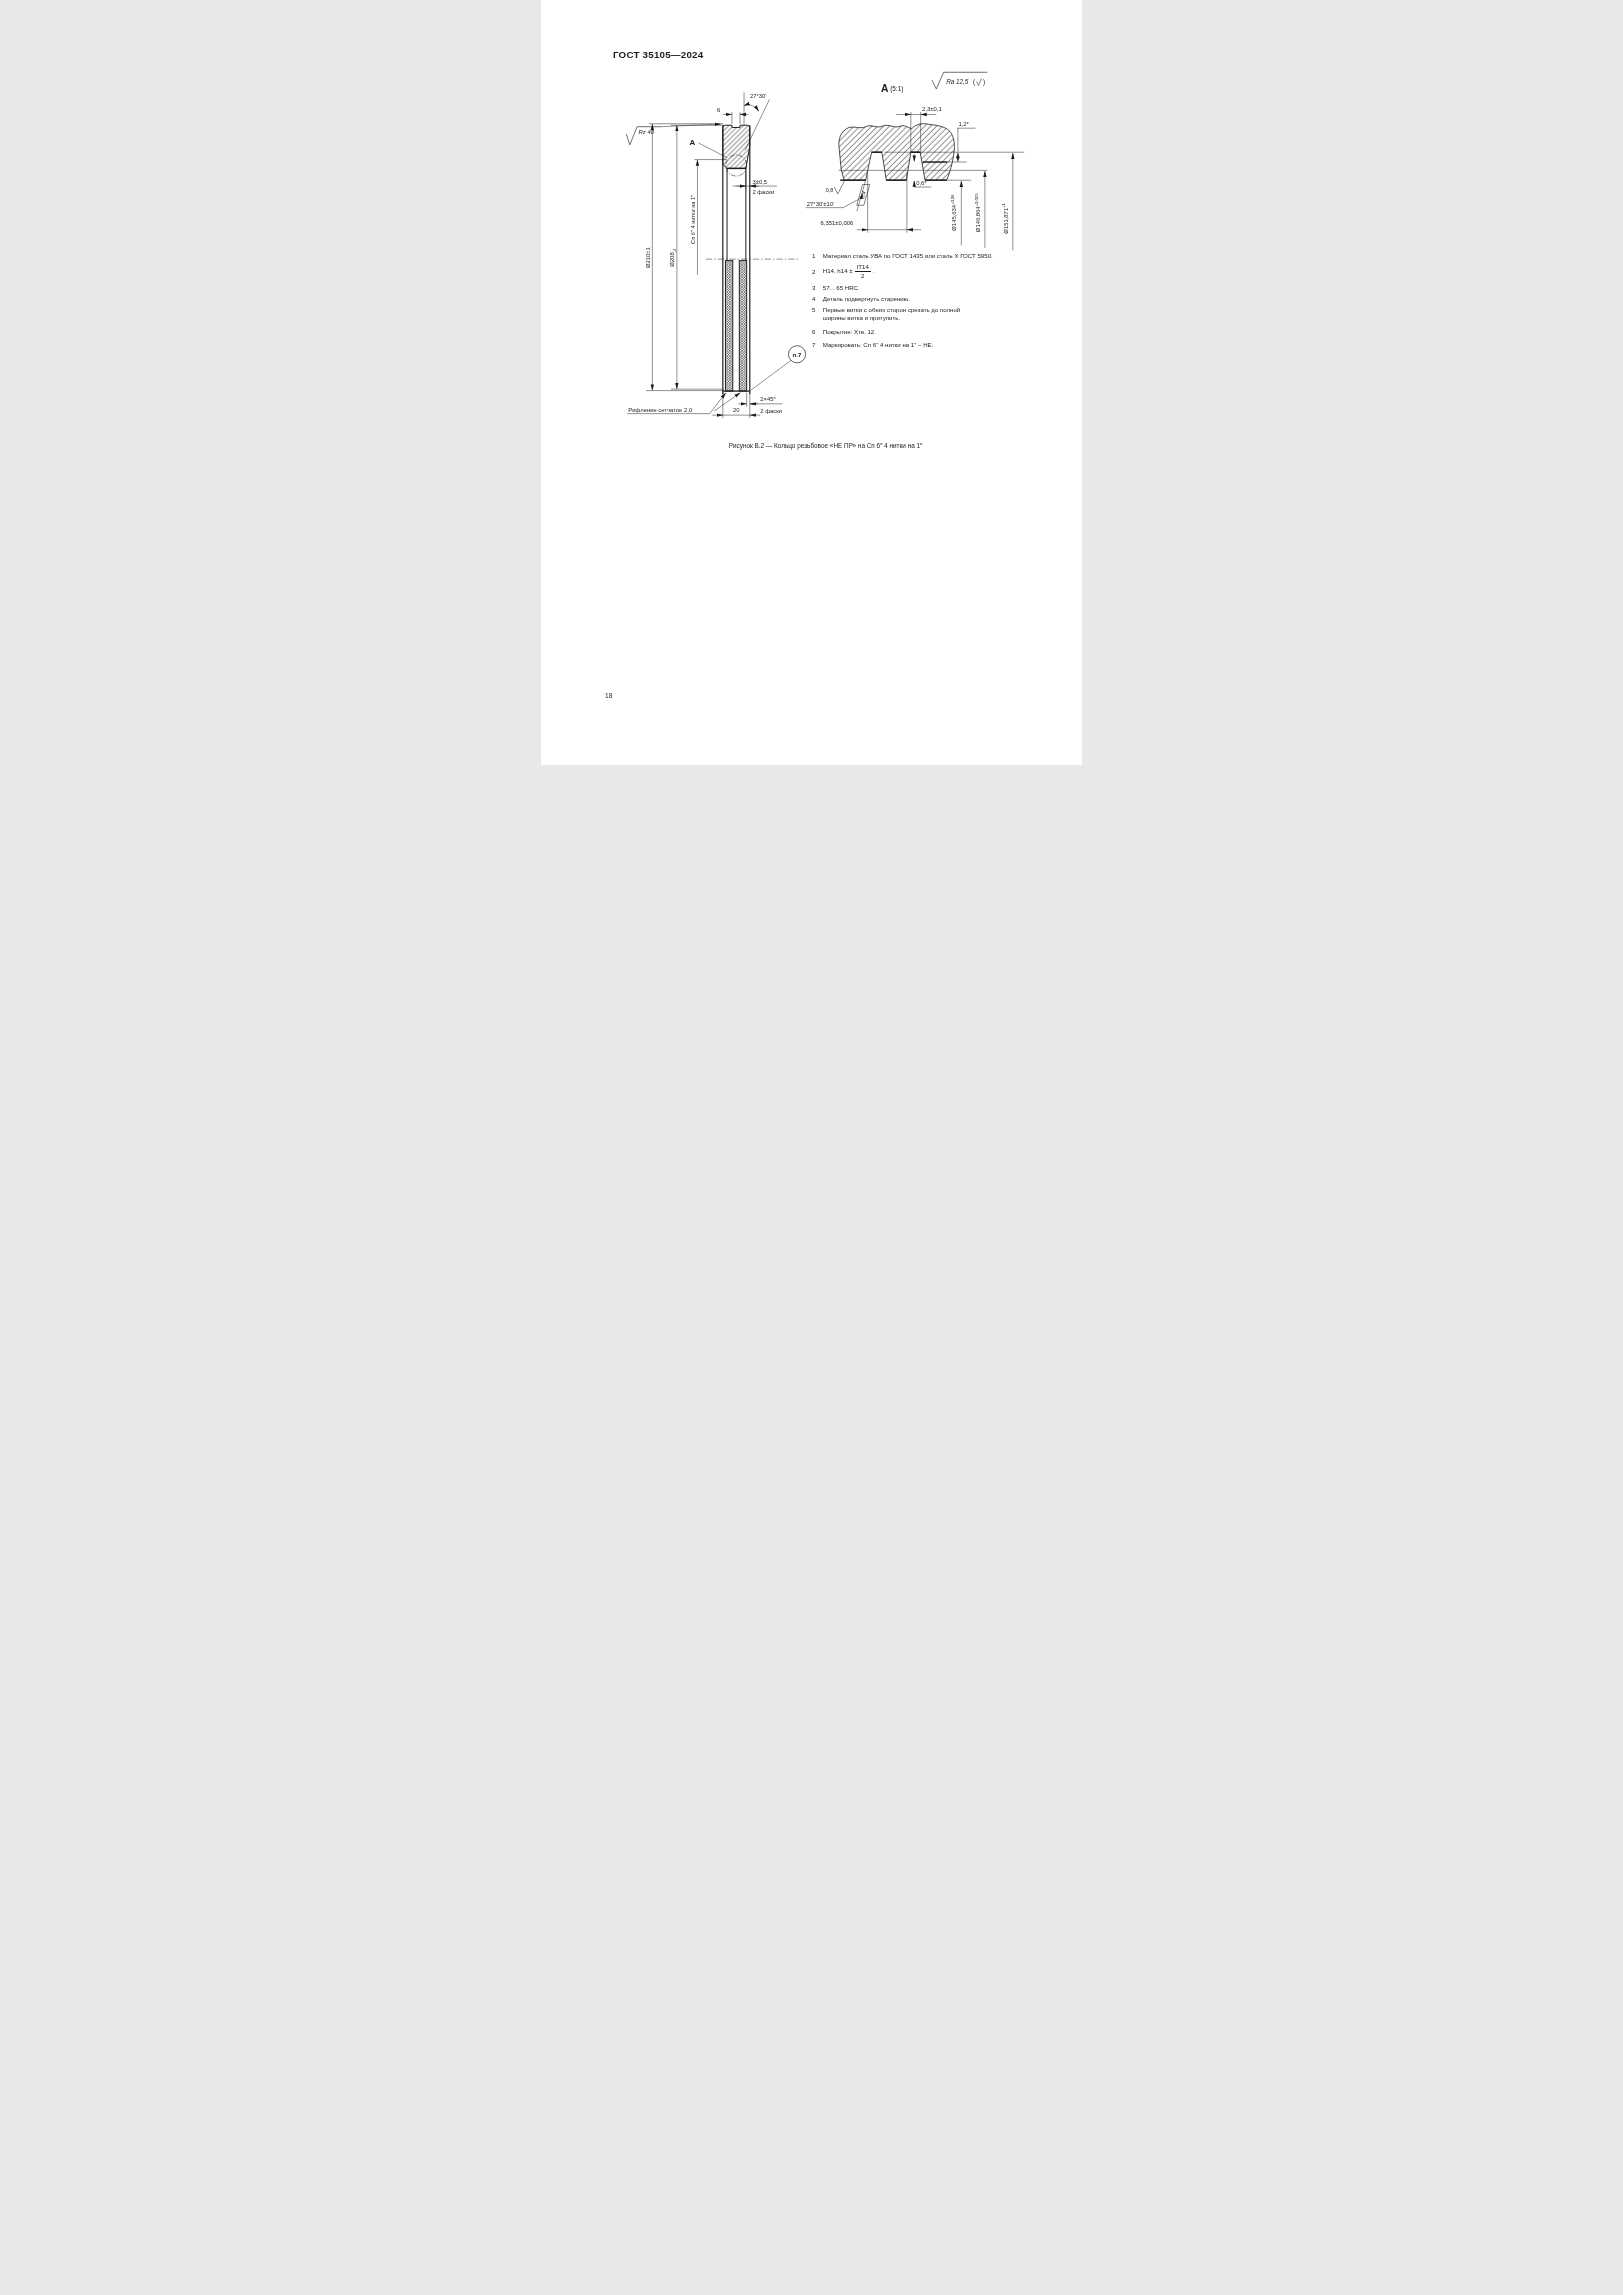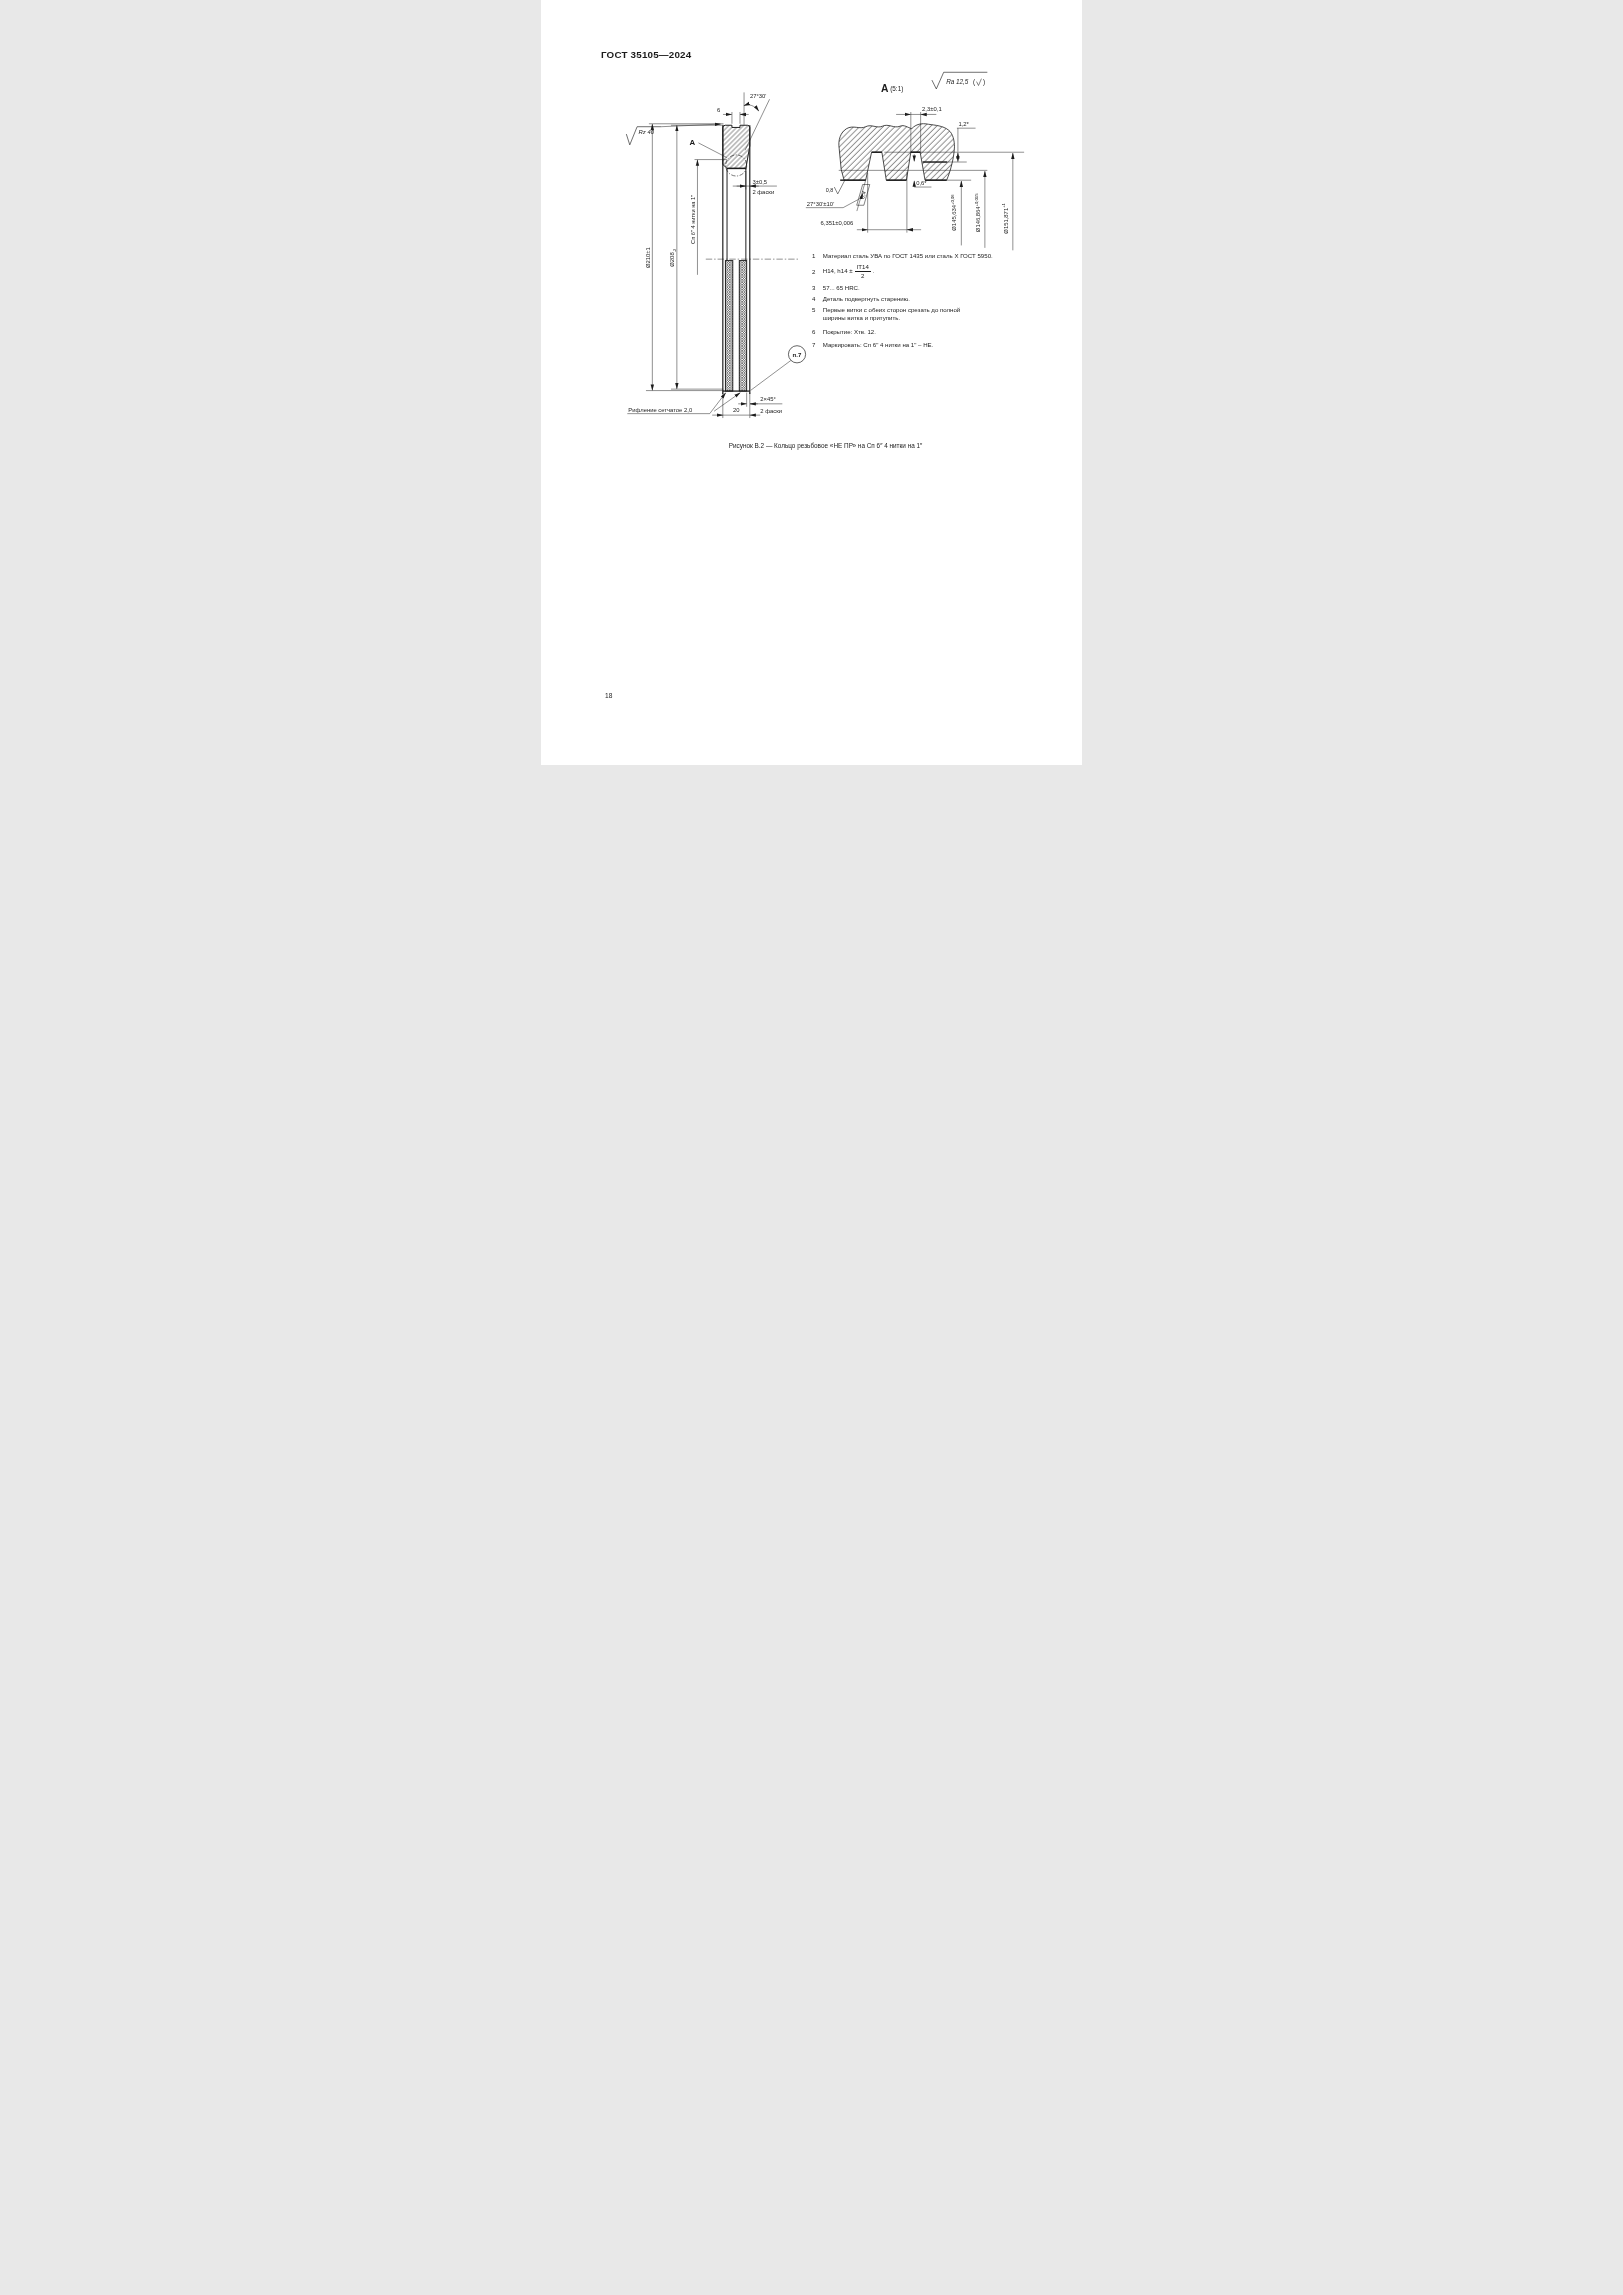--- a/index.html
+++ b/index.html
@@ -1,18 +1,18 @@
 <!DOCTYPE html>
 <html style="font-size:7.9px"><head>
 <meta charset="utf-8">
 <style>
   html,body{margin:0;padding:0;background:#e8e8e8;}
   #page{position:relative;width:541px;height:765px;background:#ffffff;margin:0 auto;
         font-family:"Liberation Sans",sans-serif;color:#1c1c1c;overflow:hidden;}
-  #doc-header{position:absolute;left:60px;top:49px;font-size:9.8px;font-weight:bold;letter-spacing:0.2px;}
+  #doc-header{position:absolute;left:72px;top:49px;font-size:9.8px;font-weight:bold;letter-spacing:0.2px;}
   #drawing-svg{position:absolute;left:0;top:0;}
   #notes{position:absolute;left:271px;top:252px;width:231px;font-size:6.1px;line-height:7.4px;}
   .note{display:flex;margin-top:3.9px;}
   .note:first-child{margin-top:0;}
   .note .n{width:10.8px;flex:0 0 10.8px;}
   .note .t{flex:1;}
   #note2row{align-items:center;margin-top:3.4px;}
   .frac{display:inline-block;text-align:center;vertical-align:middle;margin:0 2px;}
   .frac .top{display:block;border-bottom:0.7px solid #1c1c1c;padding:0 2px 0.5px;}
   .frac .bot{display:block;padding-top:0.5px;}

